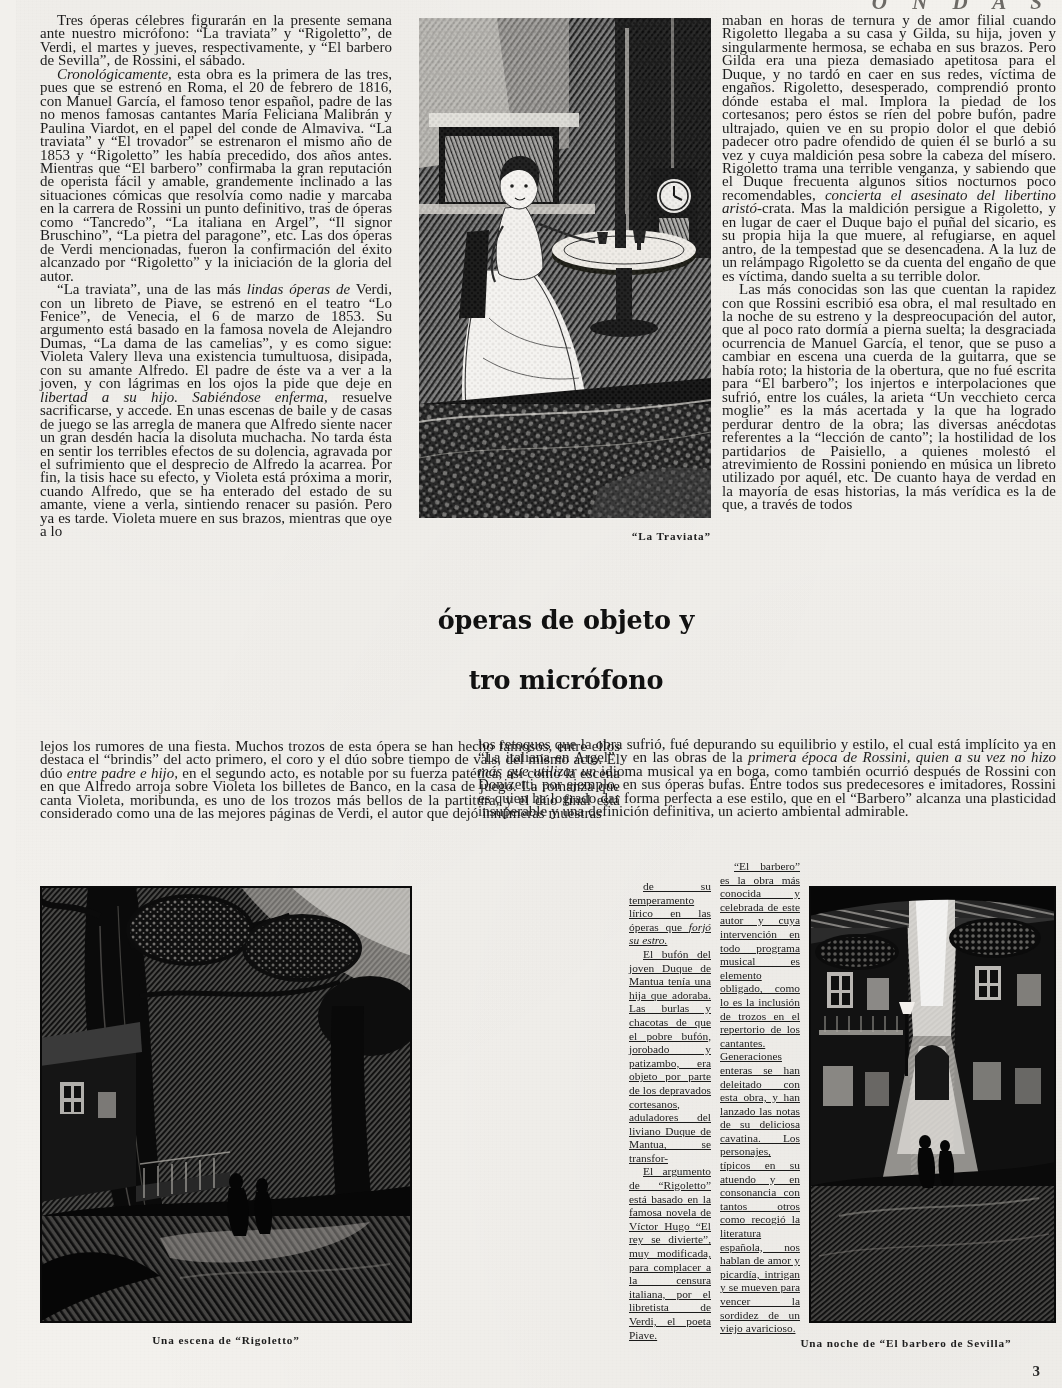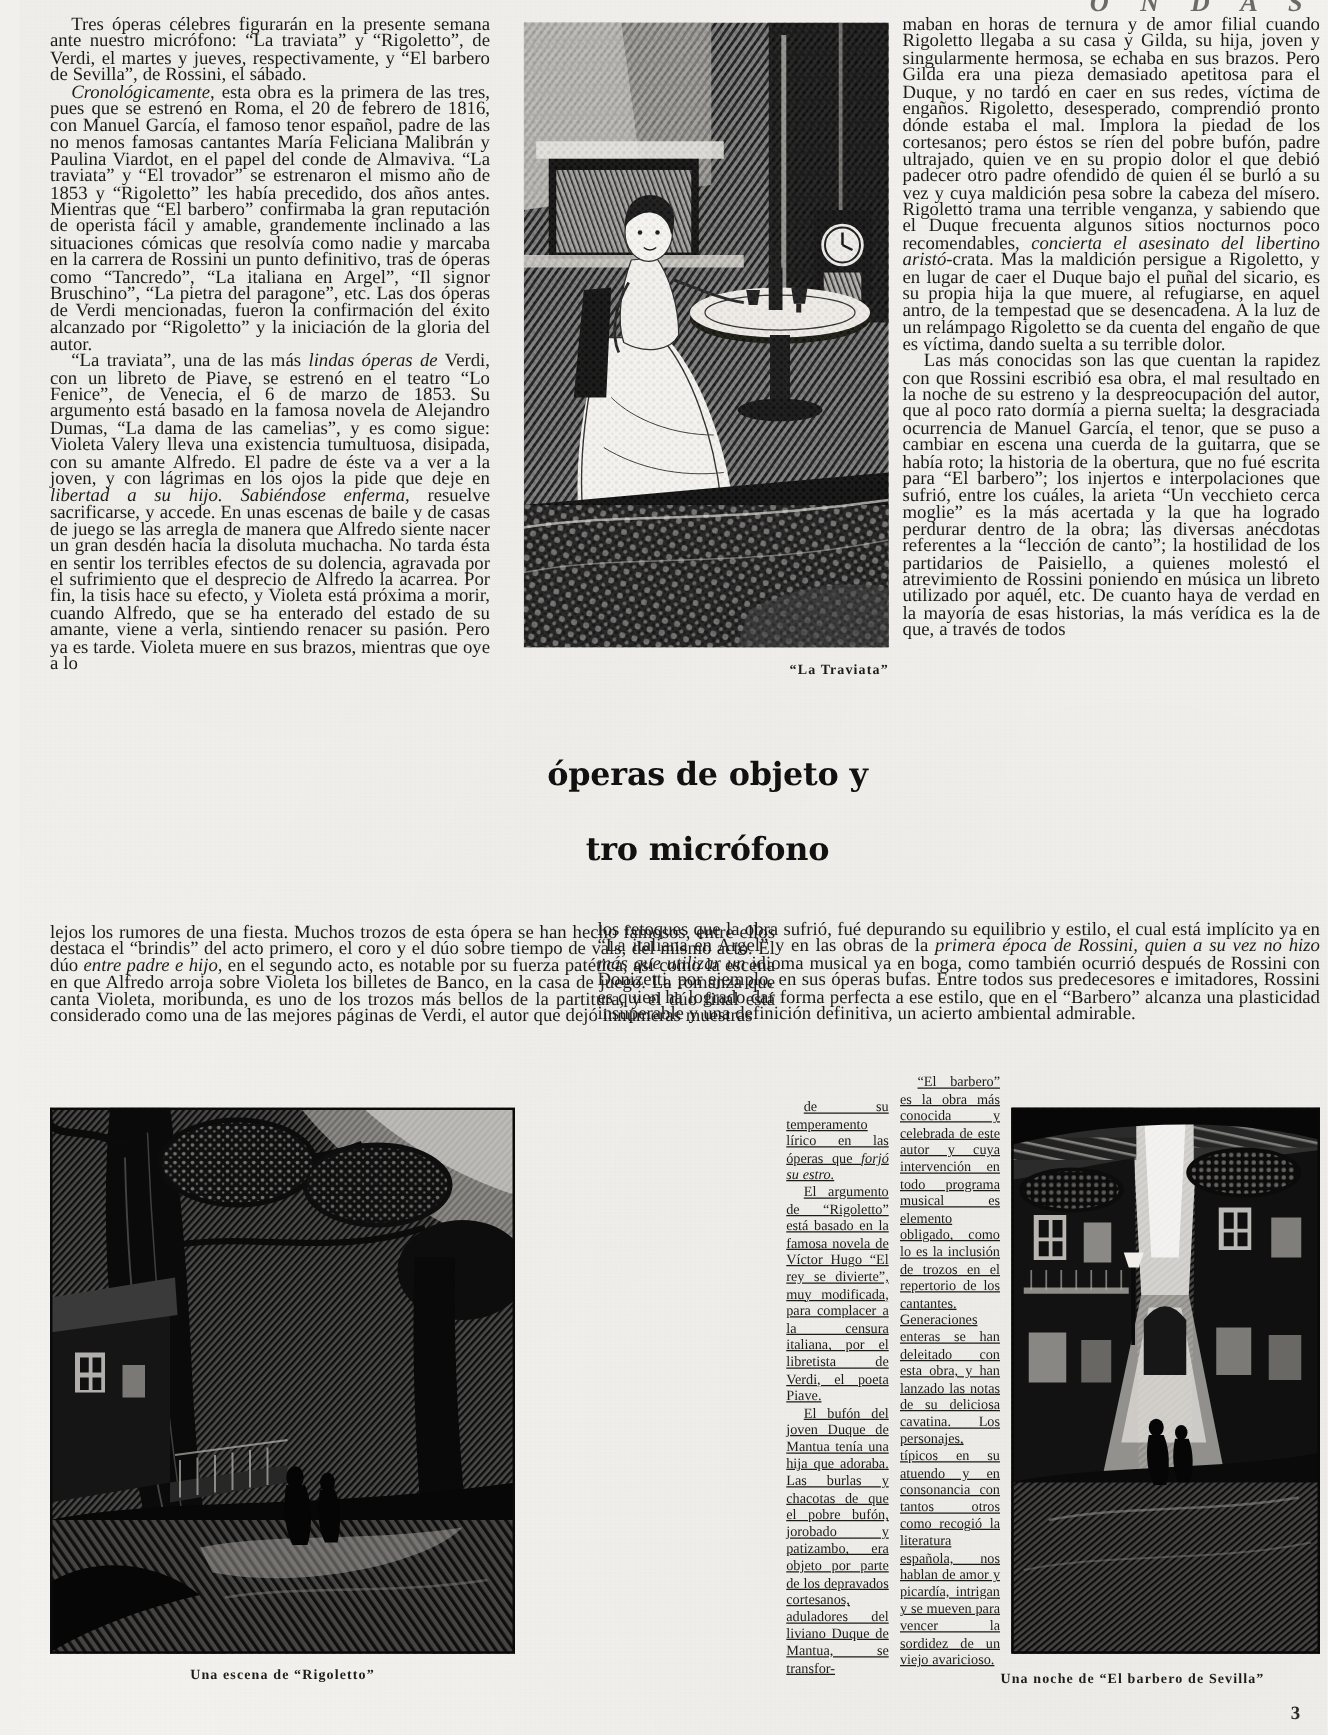--- a/index.html
+++ b/index.html
@@ -184,22 +184,22 @@
     <p class="noind"><span>maban en horas de ternura y de amor filial cuando Rigoletto llegaba a su casa y Gilda, su hija, joven y singularmente hermosa, se echaba en sus brazos. Pero Gilda era una pieza demasiado apetitosa para el Duque, y no tardó en caer en sus redes, víctima de engaños. Rigoletto, desesperado, comprendió pronto dónde estaba el mal. Implora la piedad de los cortesanos; pero éstos se ríen del pobre bufón, padre ultrajado, quien ve en su propio dolor el que debió padecer otro padre ofendido de quien él se burló a su vez y cuya maldición pesa sobre la cabeza del mísero. Rigoletto trama una terrible venganza, y sabiendo que el Duque frecuenta algunos sitios nocturnos poco recomendables, </span><span class="it">concierta el asesinato del libertino aristó-</span><span>crata. Mas la maldición persigue a Rigoletto, y en lugar de caer el Duque bajo el puñal del sicario, es su propia hija la que muere, al refugiarse, en aquel antro, de la tempestad que se desencadena. A la luz de un relámpago Rigoletto se da cuenta del engaño de que es víctima, dando suelta a su terrible dolor.</span></p>
     <p><span>Las más conocidas son las que cuentan la rapidez con que Rossini escribió esa obra, el mal resultado en la noche de su estreno y la despreocupación del autor, que al poco rato dormía a pierna suelta; la desgraciada ocurrencia de Manuel García, el tenor, que se puso a cambiar en escena una cuerda de la guitarra, que se había roto; la historia de la obertura, que no fué escrita para “El barbero”; los injertos e interpolaciones que sufrió, entre los cuáles, la arieta “Un vecchieto cerca moglie” es la más acertada y la que ha logrado perdurar dentro de la obra; las diversas anécdotas referentes a la “lección de canto”; la hostilidad de los partidarios de Paisiello, a quienes molestó el atrevimiento de Rossini poniendo en música un libreto utilizado por aquél, etc. De cuanto haya de verdad en la mayoría de esas historias, la más verídica es la de que, a través de todos</span></p>
   </div>
 
   <div class="col" style="left:462px;top:738px;width:578px;">
     <p class="noind"><span>los retoques que la obra sufrió, fué depurando su equilibrio y estilo, el cual está implícito ya en “La italiana en Argel” y en las obras de la </span><span class="it">primera época de Rossini, quien a su vez no hizo más que utilizar un</span><span> idioma musical ya en boga, como también ocurrió después de Rossini con Donizetti, por ejemplo, en sus óperas bufas. Entre todos sus predecesores e imitadores, Rossini es quien ha logrado dar forma perfecta a ese estilo, que en el “Barbero” alcanza una plasticidad insuperable y una definición definitiva, un acierto ambiental admirable.</span></p>
   </div>
 
   <div class="col narrowcol" style="left:613px;top:880px;width:82px;">
     <p class="noind"><span>de su temperamento lírico en las óperas que </span><span class="it">forjó su estro.</span></p>
+    <p><span>El bufón del joven Duque de Mantua tenía una hija que adoraba. Las burlas y chacotas de que el pobre bufón, jorobado y patizambo, era objeto por parte de los depravados cortesanos, aduladores del liviano Duque de Mantua, se transfor-</span></p>
     <p><span>El argumento de “Rigoletto” está basado en la famosa novela de Víctor Hugo “El rey se divierte”, muy modificada, para complacer a la censura italiana, por el libretista de Verdi, el poeta Piave.</span></p>
-    <p><span>El bufón del joven Duque de Mantua tenía una hija que adoraba. Las burlas y chacotas de que el pobre bufón, jorobado y patizambo, era objeto por parte de los depravados cortesanos, aduladores del liviano Duque de Mantua, se transfor-</span></p>
   </div>
 
   <div class="col narrowcol" style="left:704px;top:860px;width:80px;">
     <p><span>“El barbero” es la obra más conocida y celebrada de este autor y cuya intervención en todo programa musical es elemento obligado, como lo es la inclusión de trozos en el repertorio de los cantantes. Generaciones enteras se han deleitado con esta obra, y han lanzado las notas de su deliciosa cavatina. Los personajes, típicos en su atuendo y en consonancia con tantos otros como recogió la literatura española, nos hablan de amor y picardía, intrigan y se mueven para vencer la sordidez de un viejo avaricioso.</span></p>
   </div>
 
   <div class="fig" style="left:24px;top:886px;width:372px;height:437px;">
     <svg viewBox="0 0 372 437" preserveAspectRatio="none" aria-hidden="true">
       <defs>
         <pattern id="rh1" width="4" height="4" patternUnits="userSpaceOnUse" patternTransform="rotate(42)">

